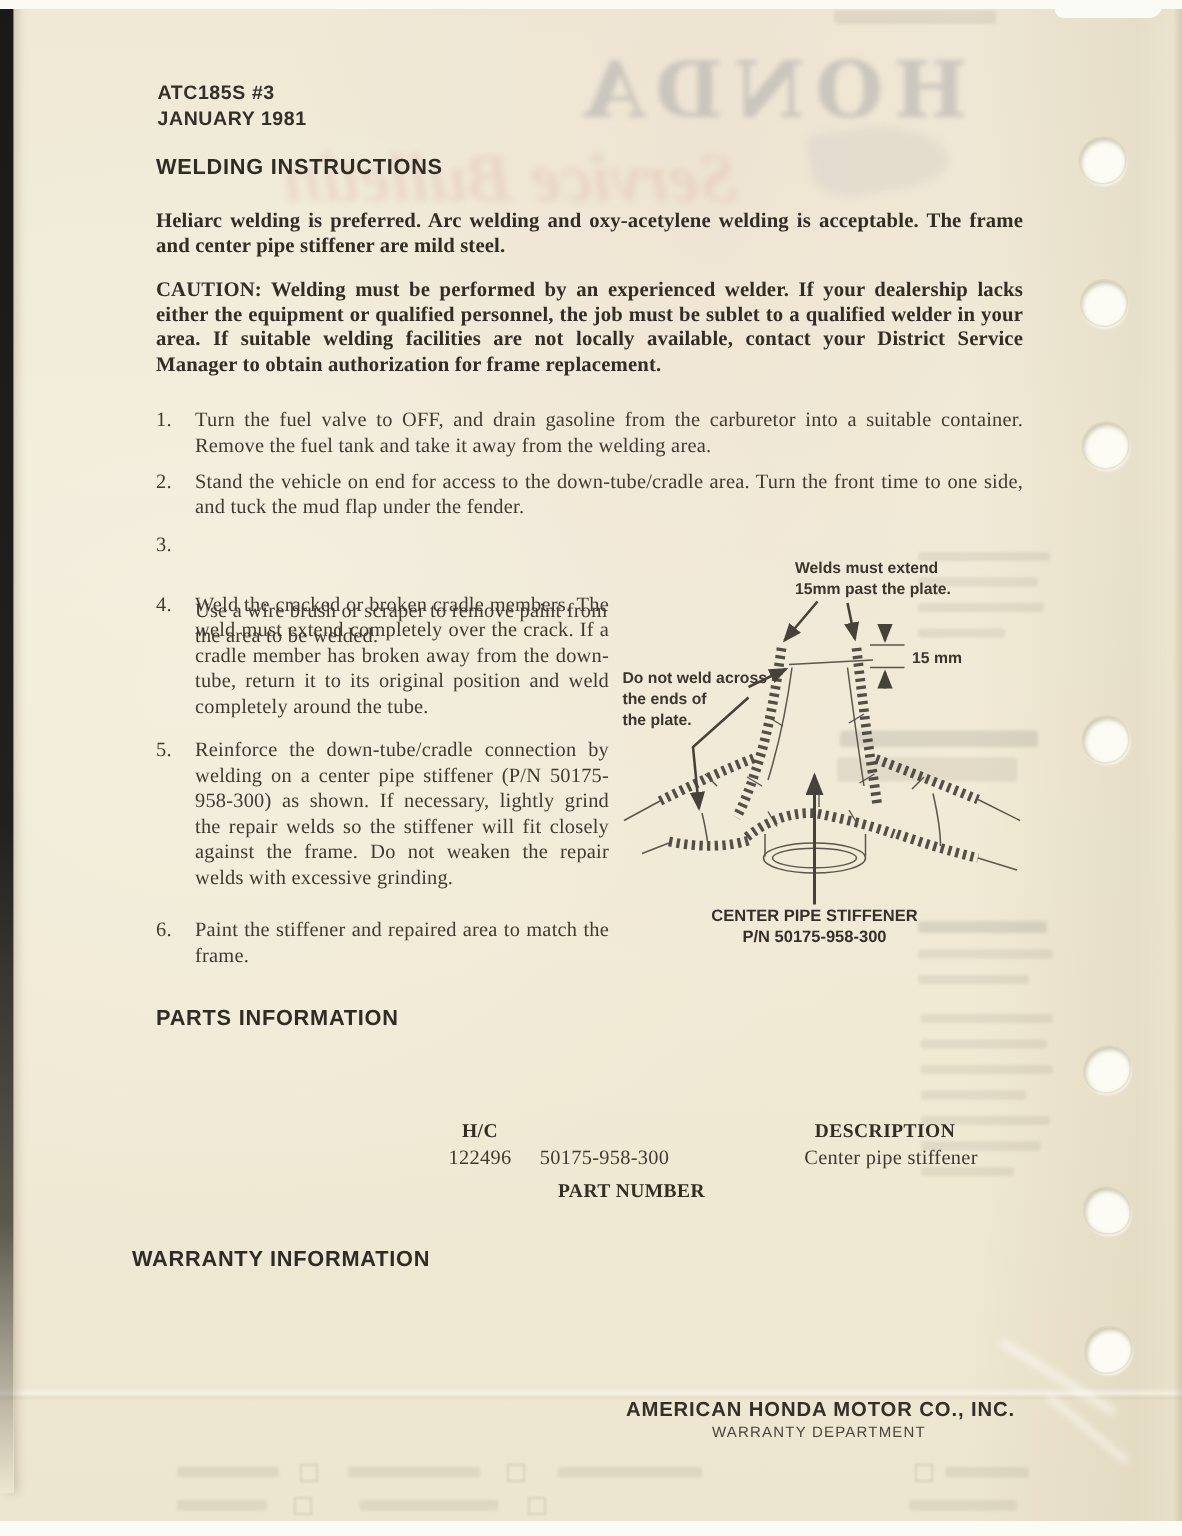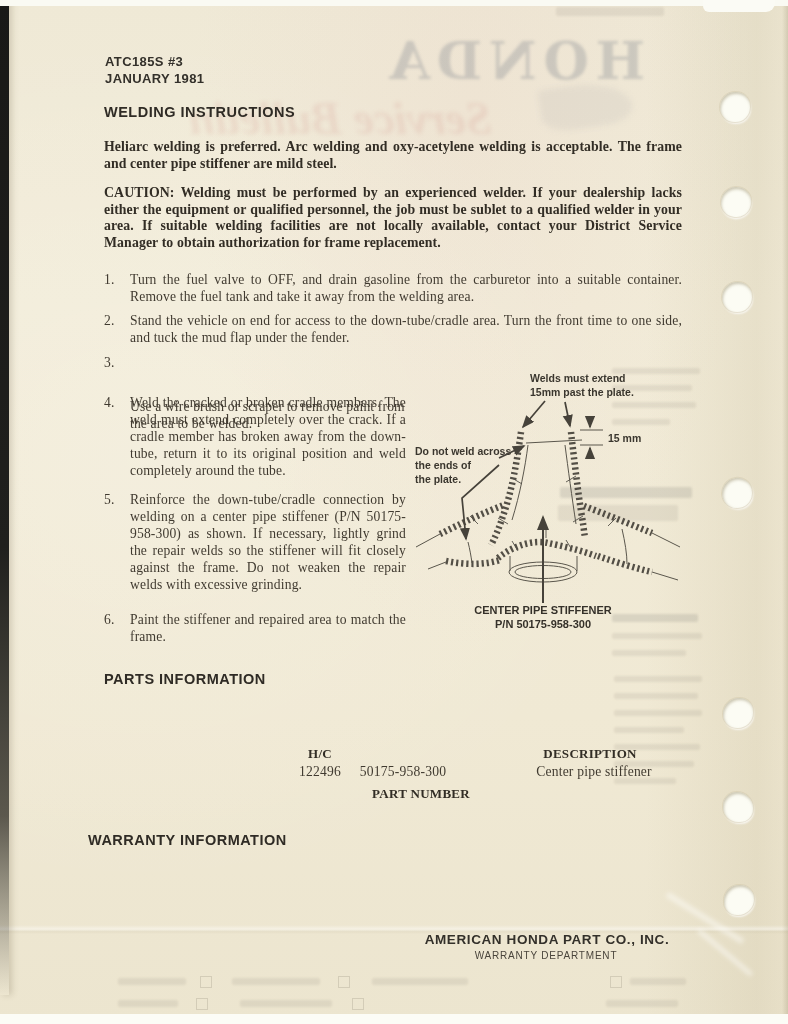--- a/index.html
+++ b/index.html
@@ -200,21 +200,21 @@
     <span class="tc th" style="left:320px;top:746px;">H/C</span>
     <span class="tc th" style="left:421px;top:746px;margin-top:40px;">PART NUMBER</span>
     <span class="tc th" style="left:590px;top:746px;">DESCRIPTION</span>
     <span class="tc td" style="left:320px;top:764px;">122496</span>
     <span class="tc td" style="left:403px;top:764px;">50175-958-300</span>
     <span class="tc td" style="left:594px;top:764px;">Center pipe stiffener</span>
   </div>
 
   <div class="abs sec-title" style="left:88px;top:808px;margin-top:24px;">WARRANTY INFORMATION</div>
 
-  <span class="tc foot-co" style="left:547px;top:932px;">AMERICAN HONDA PART CO., INC.</span>
+  <span class="tc foot-co" style="left:547px;top:932px;">AMERICAN HONDA MOTOR CO., INC.</span>
   <span class="tc foot-dep" style="left:546px;top:950px;">WARRANTY DEPARTMENT</span>
 
   <div class="hole" style="left:720px;top:92px;"></div>
   <div class="hole" style="left:721px;top:187px;transform:rotate(12deg);"></div>
   <div class="hole" style="left:722px;top:282px;"></div>
   <div class="hole" style="left:722px;top:478px;transform:rotate(-10deg);"></div>
   <div class="hole" style="left:723px;top:698px;border-radius:55% 45% 52% 48%;"></div>
   <div class="hole" style="left:723px;top:792px;border-radius:48% 55% 45% 52%;"></div>
   <div class="hole" style="left:724px;top:885px;border-radius:52% 48% 55% 45%;"></div>
 

